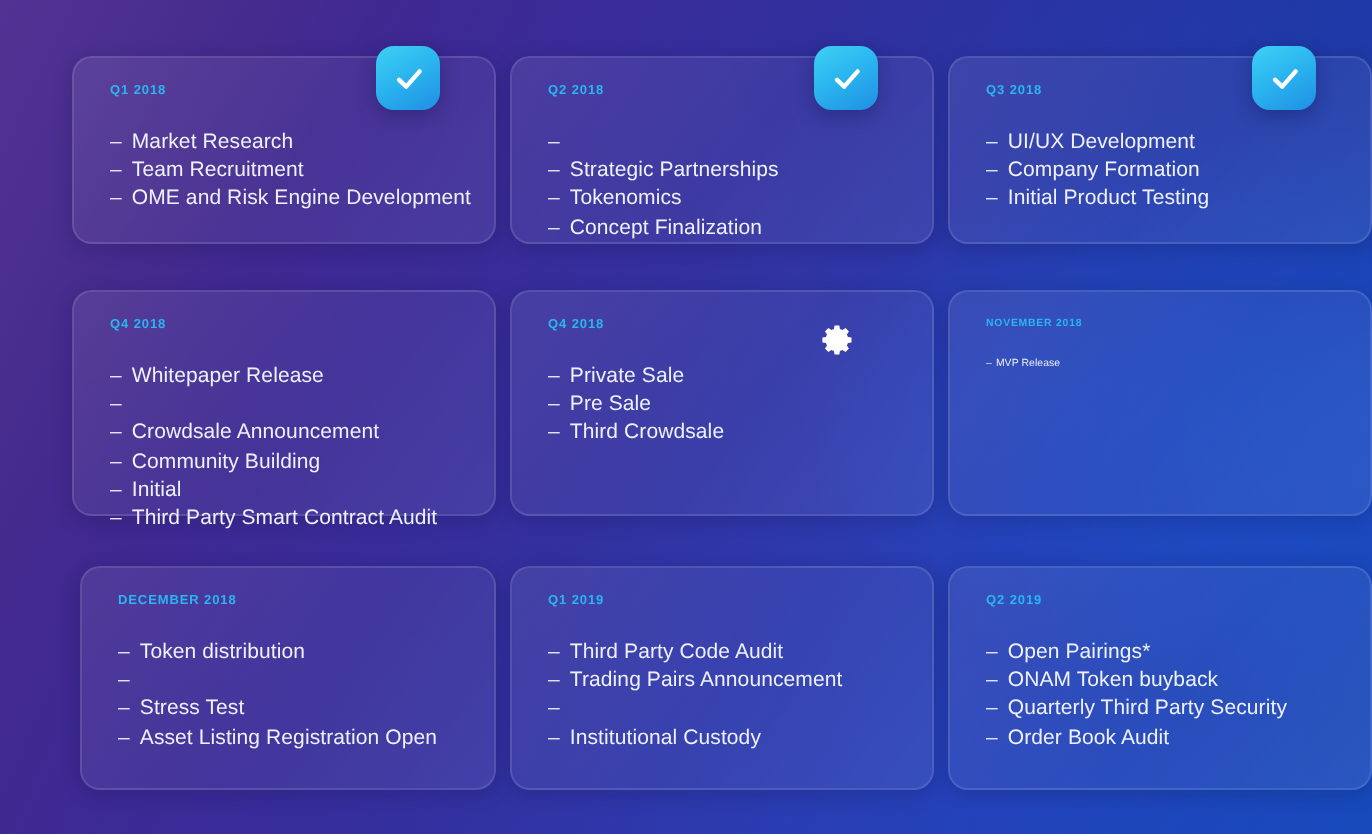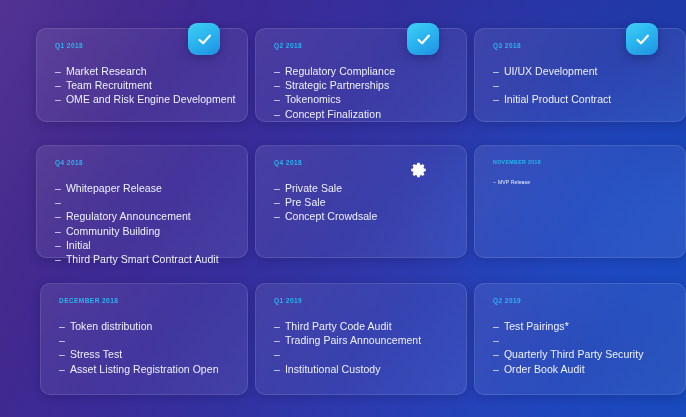--- a/index.html
+++ b/index.html
@@ -134,21 +134,20 @@
     <svg viewBox="0 0 24 24">
       <path d="M5 12.6 L10 17.4 L19.5 6.6" fill="none" stroke="#ffffff" stroke-width="3.1" stroke-linecap="round" stroke-linejoin="round"></path>
     </svg>
   </div>
 
   <div class="card" style="left:255px; top:28px; width:212px; height:94px;">
     <div class="quarter">Q2 2018</div>
     <ul class="items">
       <li>
           <span class="dash">–</span>
-          <span>Regulatory Compliance</span>
         </li>
       <li>
           <span class="dash">–</span>
           <span>Strategic Partnerships</span>
         </li>
       <li>
           <span class="dash">–</span>
           <span>Tokenomics</span>
         </li>
       <li>
@@ -165,24 +164,25 @@
 
   <div class="card" style="left:474px; top:28px; width:212px; height:94px;">
     <div class="quarter">Q3 2018</div>
     <ul class="items">
       <li>
           <span class="dash">–</span>
           <span>UI/UX Development</span>
         </li>
       <li>
           <span class="dash">–</span>
-        </li>
-      <li>
-          <span class="dash">–</span>
-          <span>Initial Product Contract</span>
+          <span>Company Formation</span>
+        </li>
+      <li>
+          <span class="dash">–</span>
+          <span>Initial Product Testing</span>
         </li>
     </ul>
   </div>
   <div class="check-badge" style="left:626px; top:23px;">
     <svg viewBox="0 0 24 24">
       <path d="M5 12.6 L10 17.4 L19.5 6.6" fill="none" stroke="#ffffff" stroke-width="3.1" stroke-linecap="round" stroke-linejoin="round"></path>
     </svg>
   </div>
 
   <div class="card" style="left:36px; top:145px; width:212px; height:113px;">
@@ -190,21 +190,21 @@
     <ul class="items">
       <li>
           <span class="dash">–</span>
           <span>Whitepaper Release</span>
         </li>
       <li>
           <span class="dash">–</span>
         </li>
       <li>
           <span class="dash">–</span>
-          <span>Regulatory Announcement</span>
+          <span>Crowdsale Announcement</span>
         </li>
       <li>
           <span class="dash">–</span>
           <span>Community Building</span>
         </li>
       <li>
           <span class="dash">–</span>
           <span>Initial</span>
         </li>
       <li>
@@ -220,21 +220,21 @@
       <li>
           <span class="dash">–</span>
           <span>Private Sale</span>
         </li>
       <li>
           <span class="dash">–</span>
           <span>Pre Sale</span>
         </li>
       <li>
           <span class="dash">–</span>
-          <span>Concept Crowdsale</span>
+          <span>Third Crowdsale</span>
         </li>
     </ul>
     <div class="gear-icon" style="left:154px; top:15px;">
       <svg viewBox="0 0 24 24">
         <path fill="#ffffff" d="M12 8.2a3.8 3.8 0 1 0 0 7.6 3.8 3.8 0 0 0 0-7.6zm0 5.7a1.9 1.9 0 1 1 0-3.8 1.9 1.9 0 0 1 0 3.8z"></path>
         <path fill="#ffffff" d="M21 13.6v-3.2l-2.4-.4a6.9 6.9 0 0 0-.7-1.7l1.4-2-2.3-2.3-2 1.4a6.9 6.9 0 0 0-1.7-.7L12.9 2.3H9.7l-.4 2.4a6.9 6.9 0 0 0-1.7.7l-2-1.4-2.3 2.3 1.4 2a6.9 6.9 0 0 0-.7 1.7l-2.4.4v3.2l2.4.4a6.9 6.9 0 0 0 .7 1.7l-1.4 2 2.3 2.3 2-1.4a6.9 6.9 0 0 0 1.7.7l.4 2.4h3.2l.4-2.4a6.9 6.9 0 0 0 1.7-.7l2 1.4 2.3-2.3-1.4-2a6.9 6.9 0 0 0 .7-1.7l2.4-.4z"></path>
       </svg>
     </div>
   </div>
 
@@ -288,24 +288,25 @@
           <span>Institutional Custody</span>
         </li>
     </ul>
   </div>
 
   <div class="card" style="left:474px; top:283px; width:212px; height:112px;">
     <div class="quarter">Q2 2019</div>
     <ul class="items">
       <li>
           <span class="dash">–</span>
-          <span>Test Pairings*</span>
-        </li>
-      <li>
-          <span class="dash">–</span>
+          <span>Open Pairings*</span>
+        </li>
+      <li>
+          <span class="dash">–</span>
+          <span>ONAM Token buyback</span>
         </li>
       <li>
           <span class="dash">–</span>
           <span>Quarterly Third Party Security</span>
         </li>
       <li>
           <span class="dash">–</span>
           <span>Order Book Audit</span>
         </li>
     </ul>

